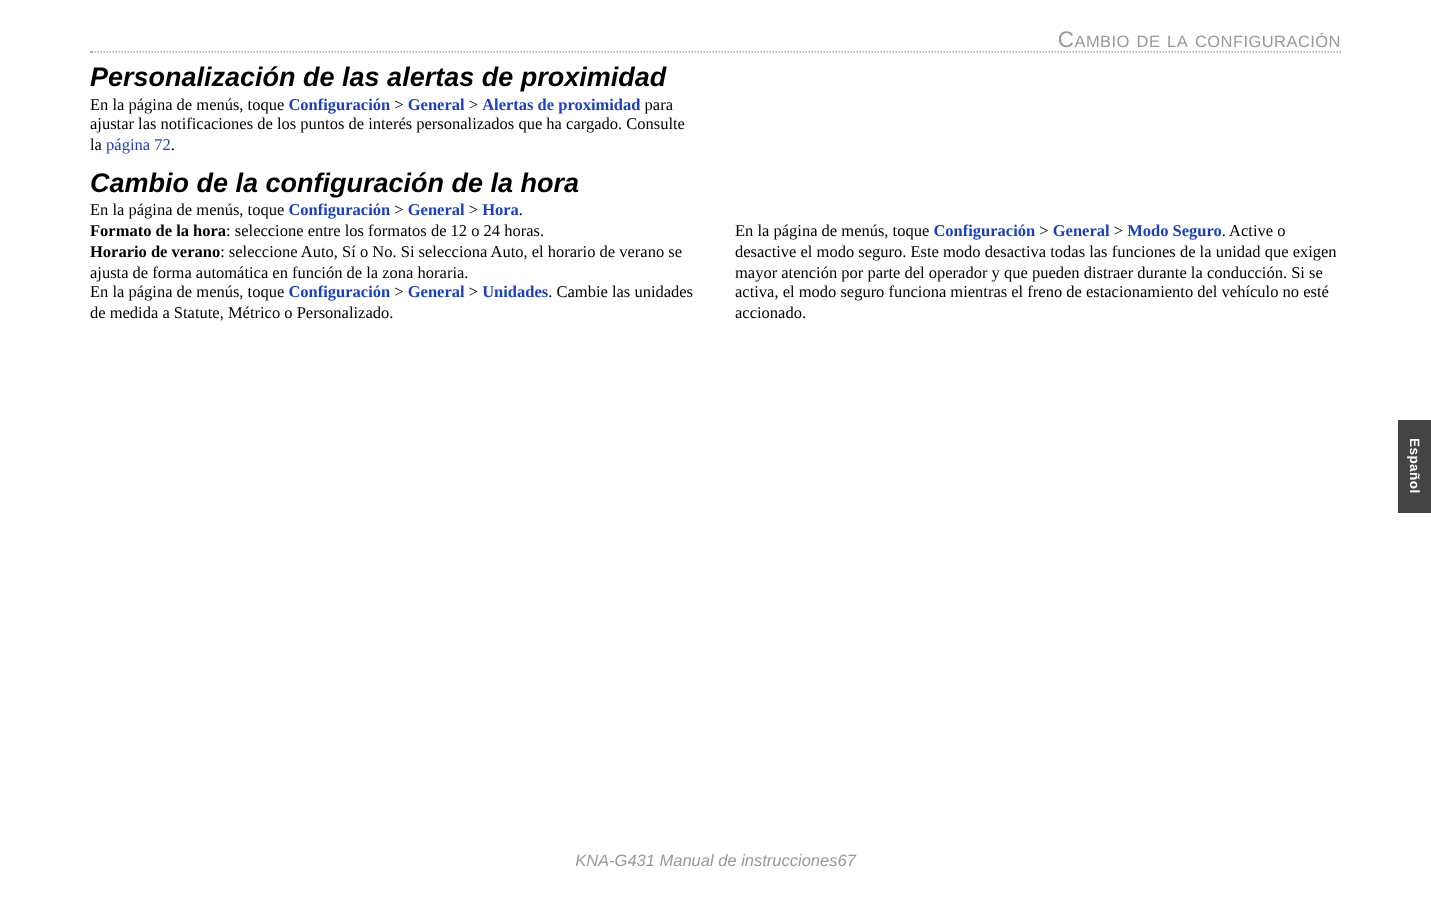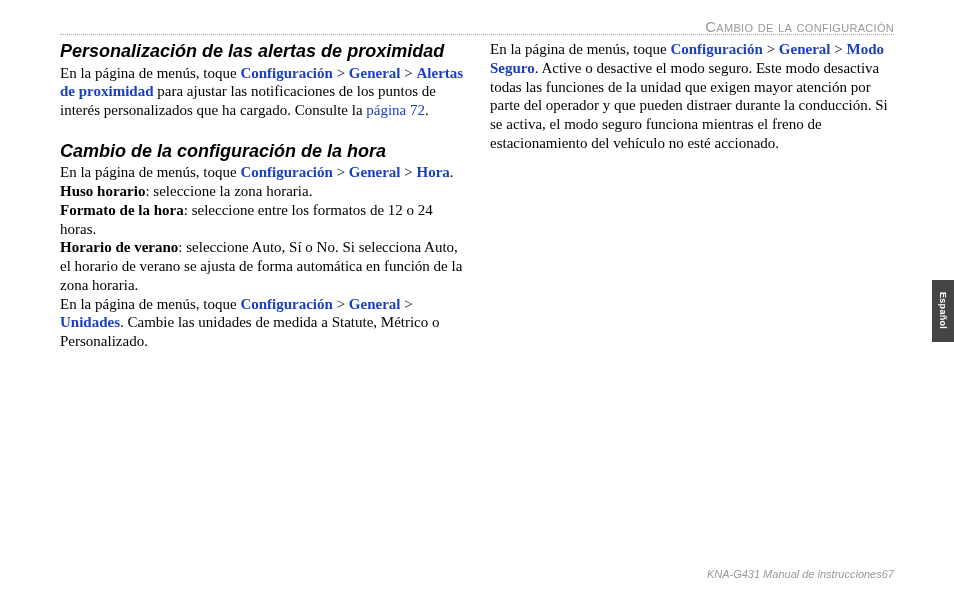--- a/index.html
+++ b/index.html
@@ -30,53 +30,54 @@
     font-family: Arial, Helvetica, sans-serif;
     font-size: 15px;
     color: #999;
     font-variant: small-caps;
     letter-spacing: 0.3px;
   }
   .columns {
     display: flex;
     gap: 26px;
     margin-top: 12px;
+    align-items: flex-end;
   }
   .col {
     flex: 1;
     min-width: 0;
   }
   h2 {
     font-family: Arial, Helvetica, sans-serif;
     font-style: italic;
     font-weight: bold;
     font-size: 18px;
     line-height: 1.25;
     margin-top: 6px;
     margin-bottom: 1px;
     color: #000;
   }
   h2.first { margin-top: 0; }
   p {
-    font-size: 15px;
+    font-size: 11px;
     line-height: 1.25;
     color: #000;
   }
   .nav { color: #1a3fbf; font-weight: bold; }
   .sep { color: #000; font-weight: normal; }
   .link { color: #1a3fbf; }
   .b { font-weight: bold; }
-  .section-gap { margin-top: 20px; }
+  .section-gap { margin-top: 6px; }
   .footer {
     position: absolute;
     bottom: 28px;
     left: 60px;
     right: 60px;
     display: flex;
-    justify-content: flex-end;
+    justify-content: center;
     font-family: Arial, Helvetica, sans-serif;
     font-style: italic;
     font-size: 11px;
     color: #999;
   }
   .tab {
     position: absolute;
     right: 0;
     top: 280px;
     width: 22px;
@@ -106,23 +107,20 @@
       <h2 class="first">Personalización de las alertas de proximidad</h2>
       <p>
         <span>En la página de menús, toque </span><span class="nav">Configuración</span><span class="sep"> &gt; </span><span class="nav">General</span><span class="sep"> &gt; </span><span class="nav">Alertas de proximidad</span><span> para ajustar las notificaciones de los puntos de interés personalizados que ha cargado. Consulte la </span><span class="link">página 72</span><span>.</span>
       </p>
 
       <h2 class="section-gap">Cambio de la configuración de la hora</h2>
       <p>
         <span>En la página de menús, toque </span><span class="nav">Configuración</span><span class="sep"> &gt; </span><span class="nav">General</span><span class="sep"> &gt; </span><span class="nav">Hora</span><span>.</span>
       </p>
       <p>
-        <span class="b">Huso horario</span><span>: seleccione la zona horaria.</span>
-      </p>
-      <p>
         <span class="b">Formato de la hora</span><span>: seleccione entre los formatos de 12 o 24 horas.</span>
       </p>
       <p>
         <span class="b">Horario de verano</span><span>: seleccione Auto, Sí o No. Si selecciona Auto, el horario de verano se ajusta de forma automática en función de la zona horaria.</span>
       </p>
 
       <p>
         <span>En la página de menús, toque </span><span class="nav">Configuración</span><span class="sep"> &gt; </span><span class="nav">General</span><span class="sep"> &gt; </span><span class="nav">Unidades</span><span>. Cambie las unidades de medida a Statute, Métrico o Personalizado.</span>
       </p>
 

